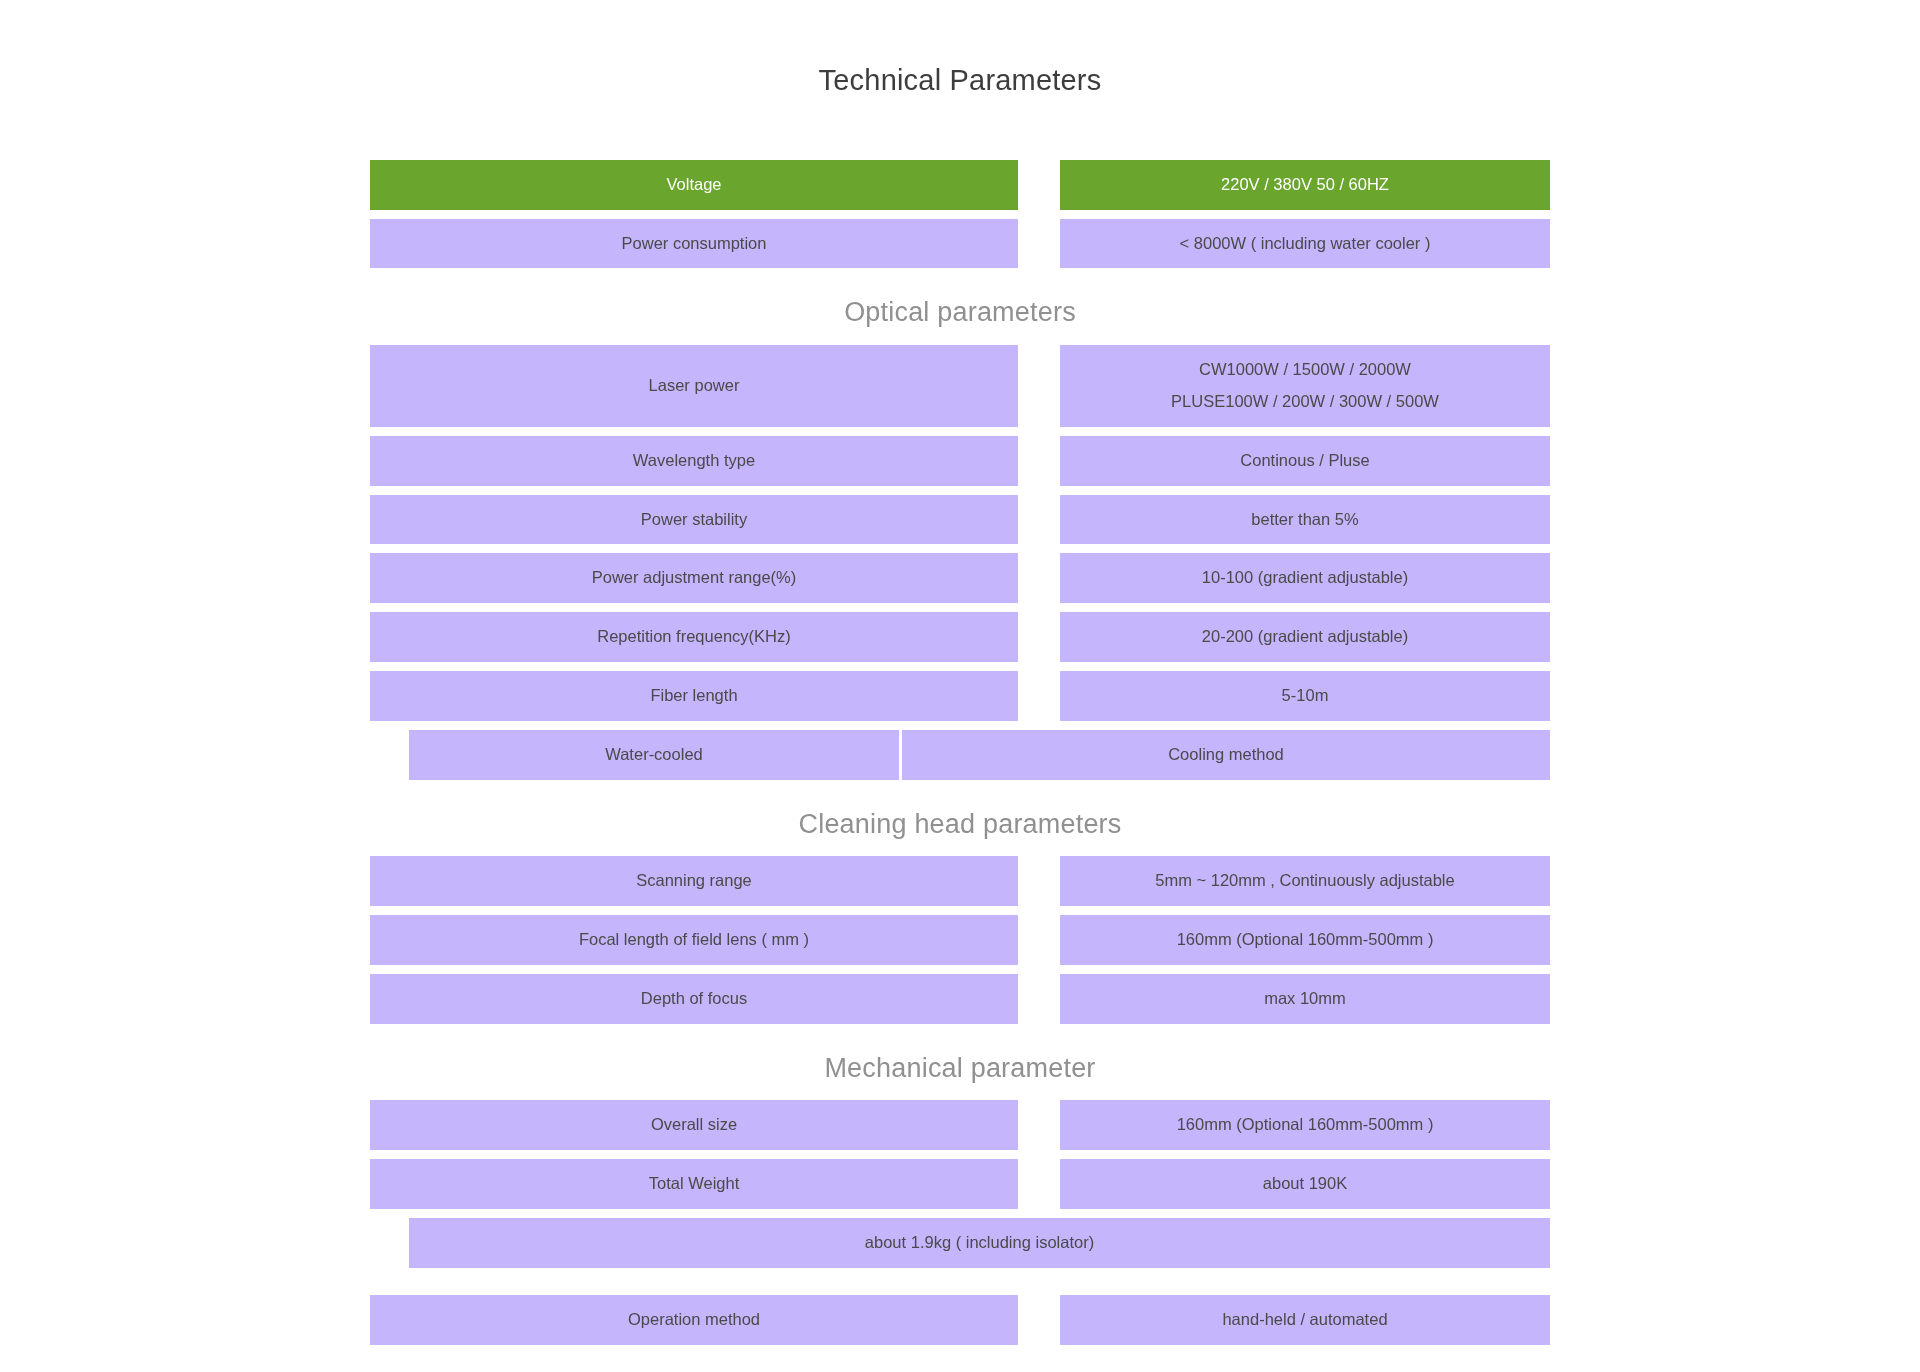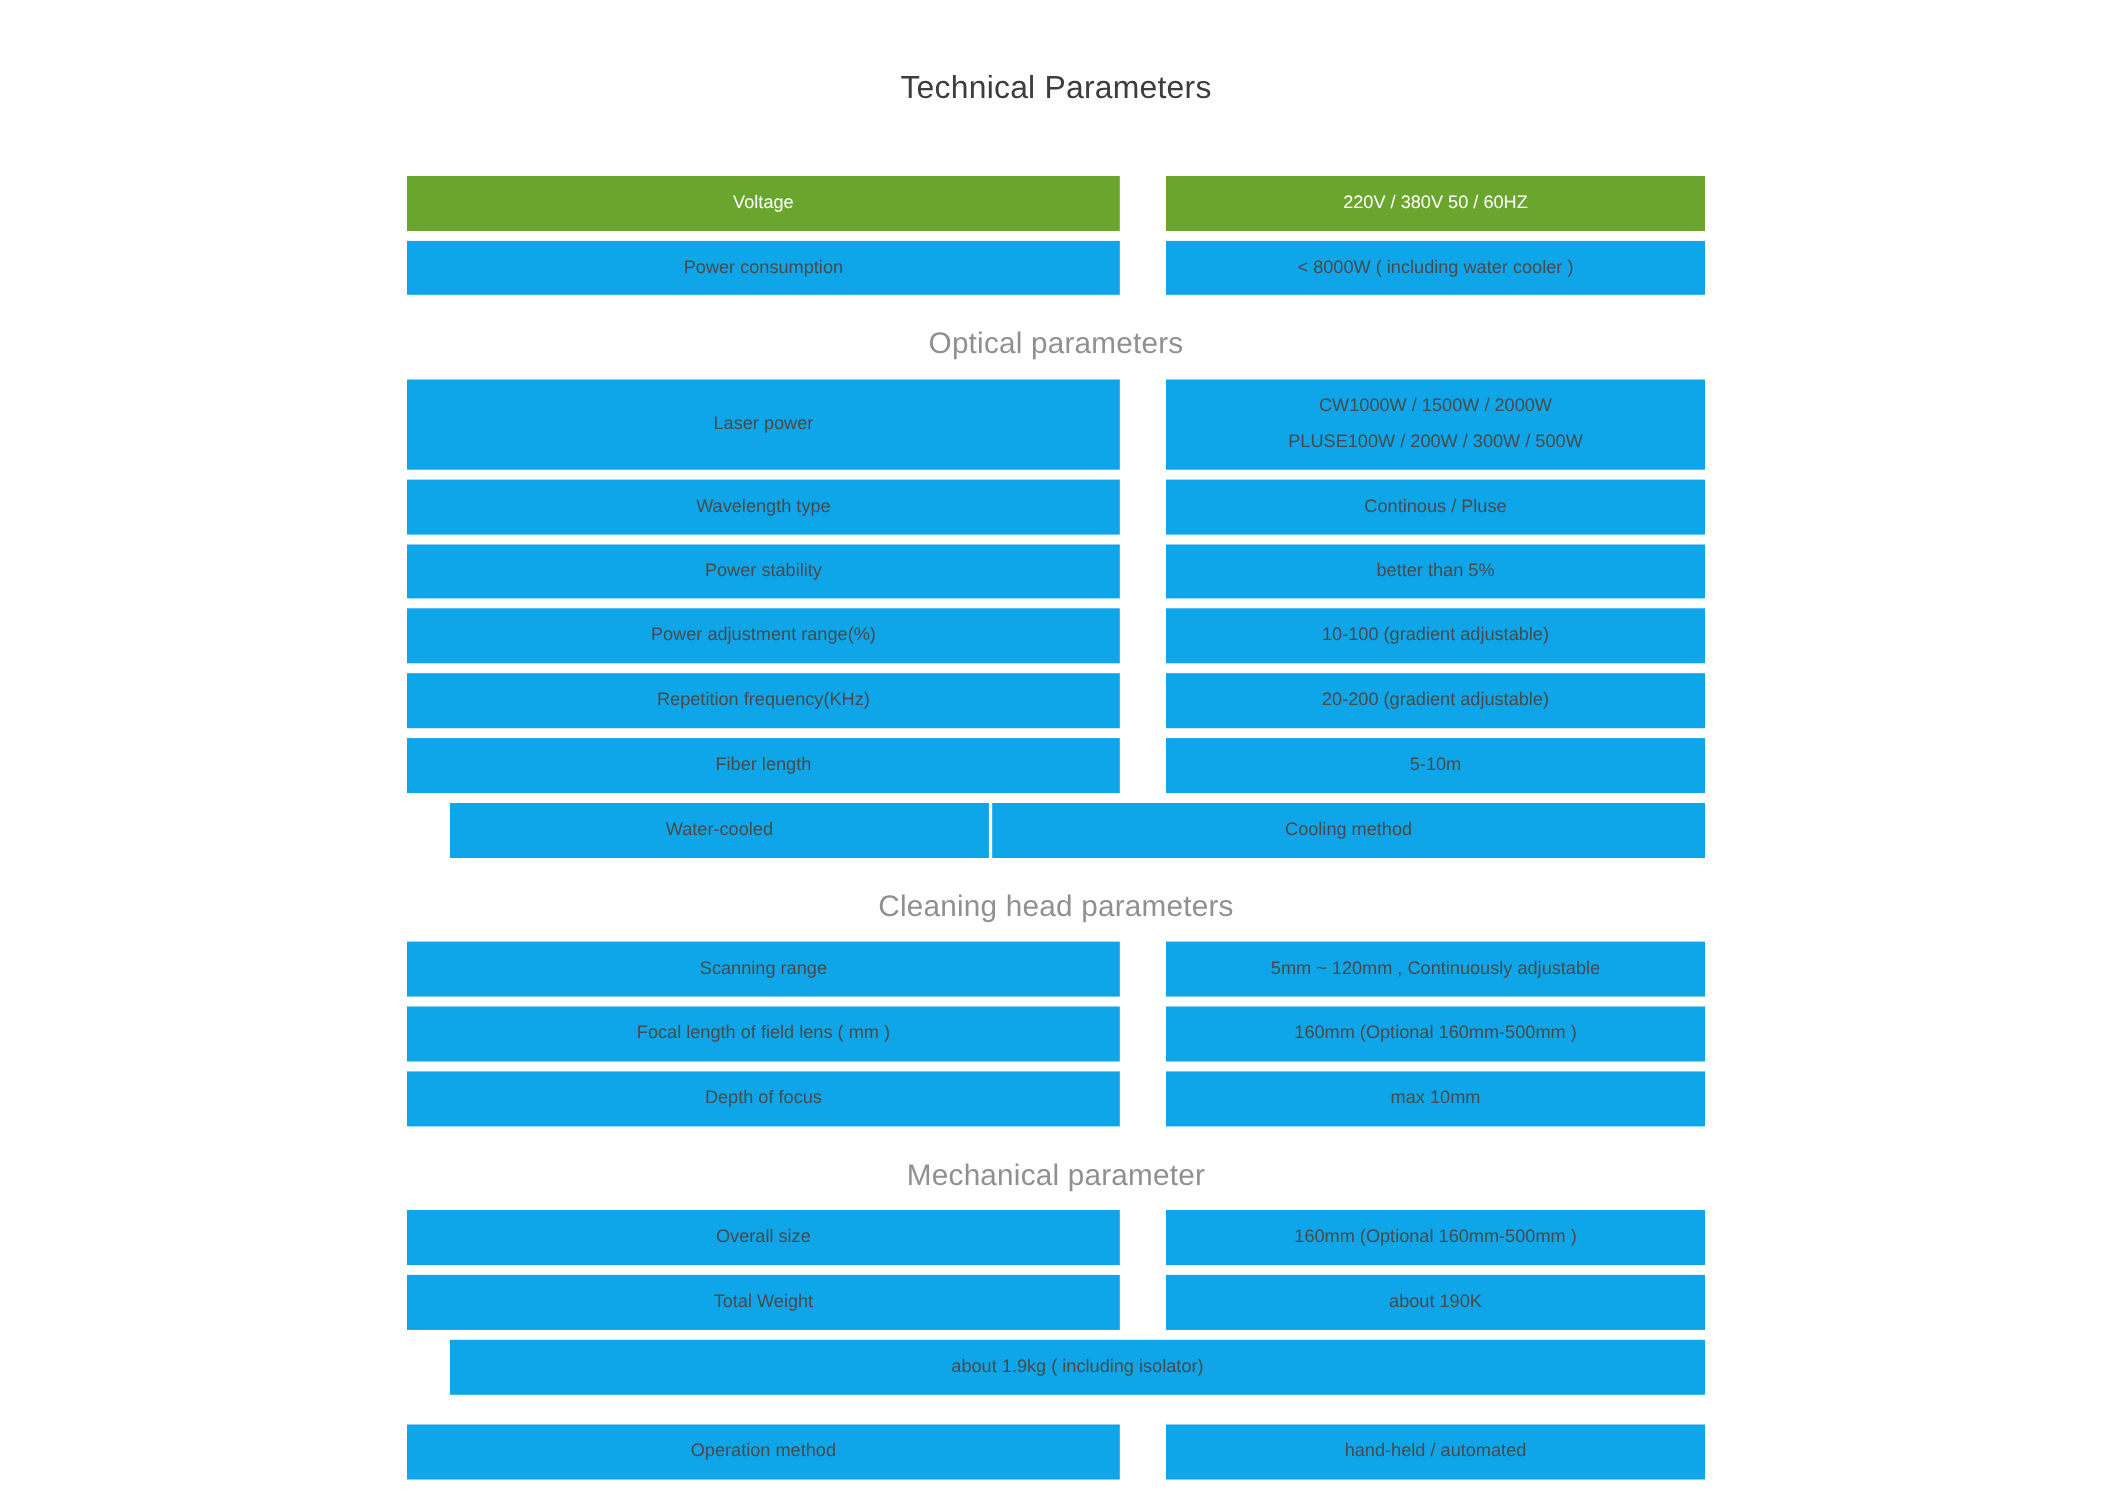--- a/index.html
+++ b/index.html
@@ -47,21 +47,21 @@
     text-align: center;
   }
   .row {
     display: flex;
     width: 100%;
     margin-bottom: 9px;
     column-gap: 3px;
     justify-content: space-between;
   }
   .cell {
-    background: #0ea5e9;
+    background: #c4b5fd;
     color: #4a4a4a;
     font-size: 16.5px;
     display: flex;
     flex-direction: column;
     align-items: center;
     justify-content: center;
     min-height: 38px;
     line-height: 1.45;
     box-sizing: border-box;
     padding: 9px 10px;

